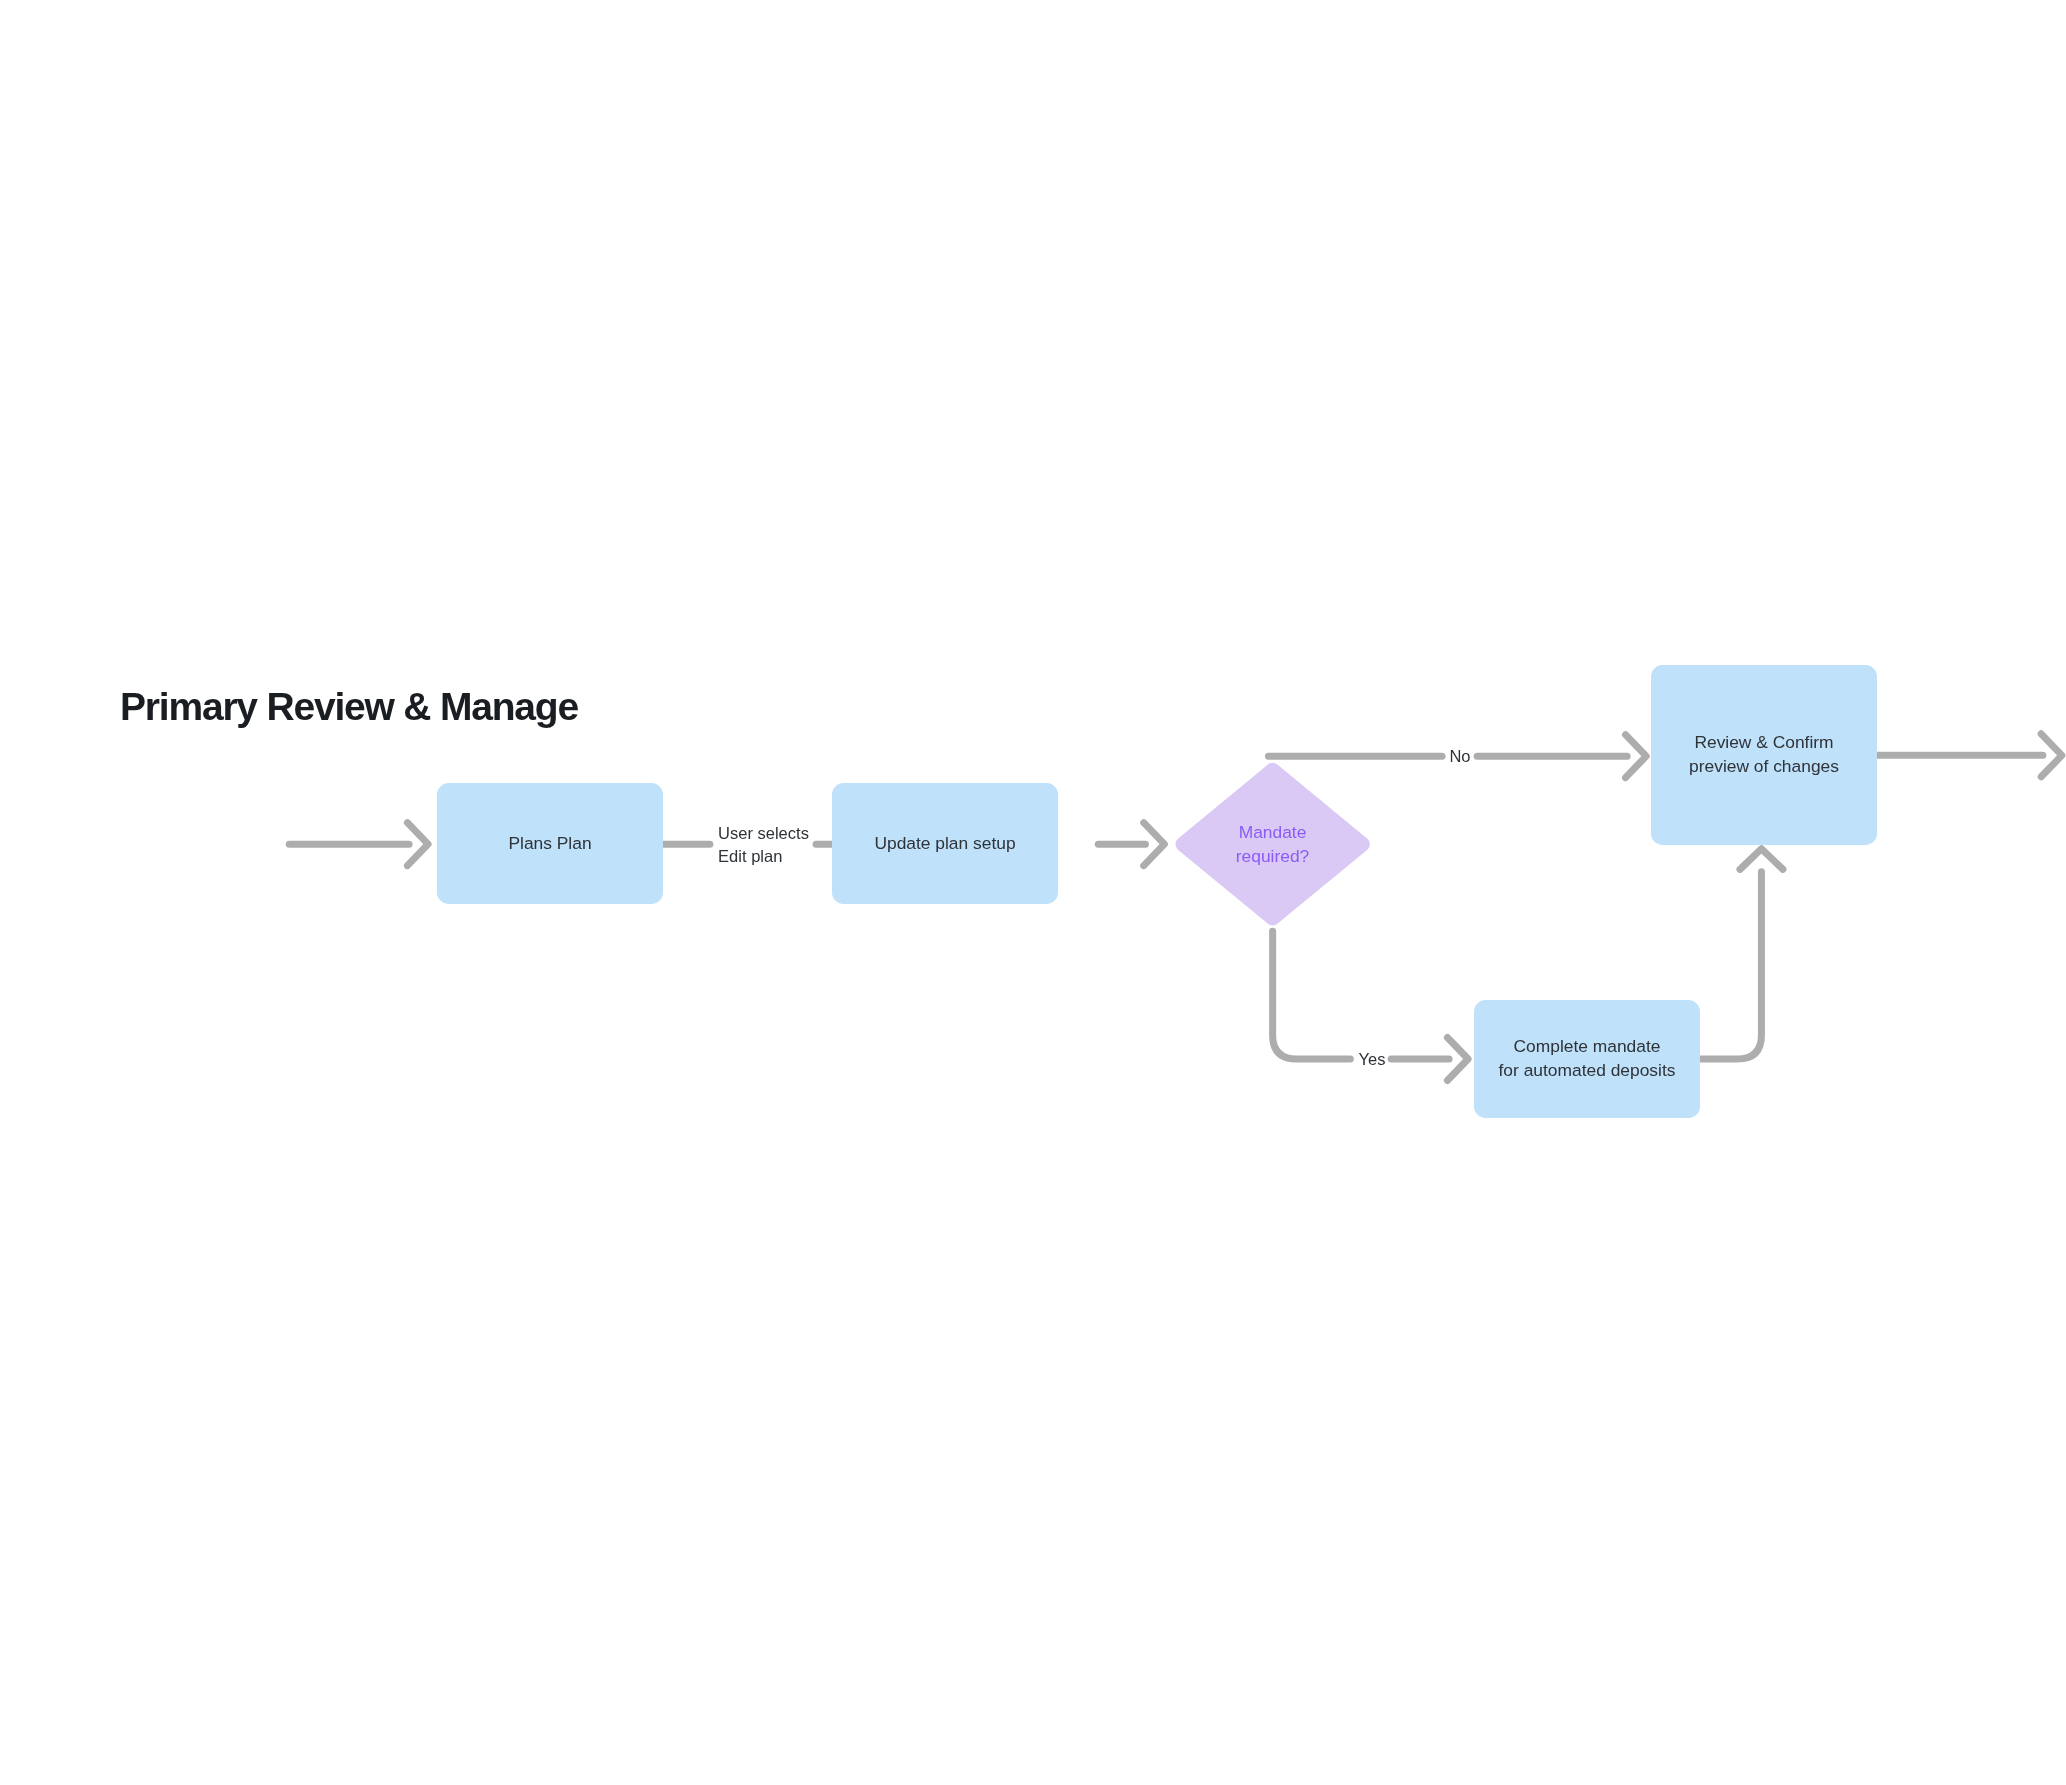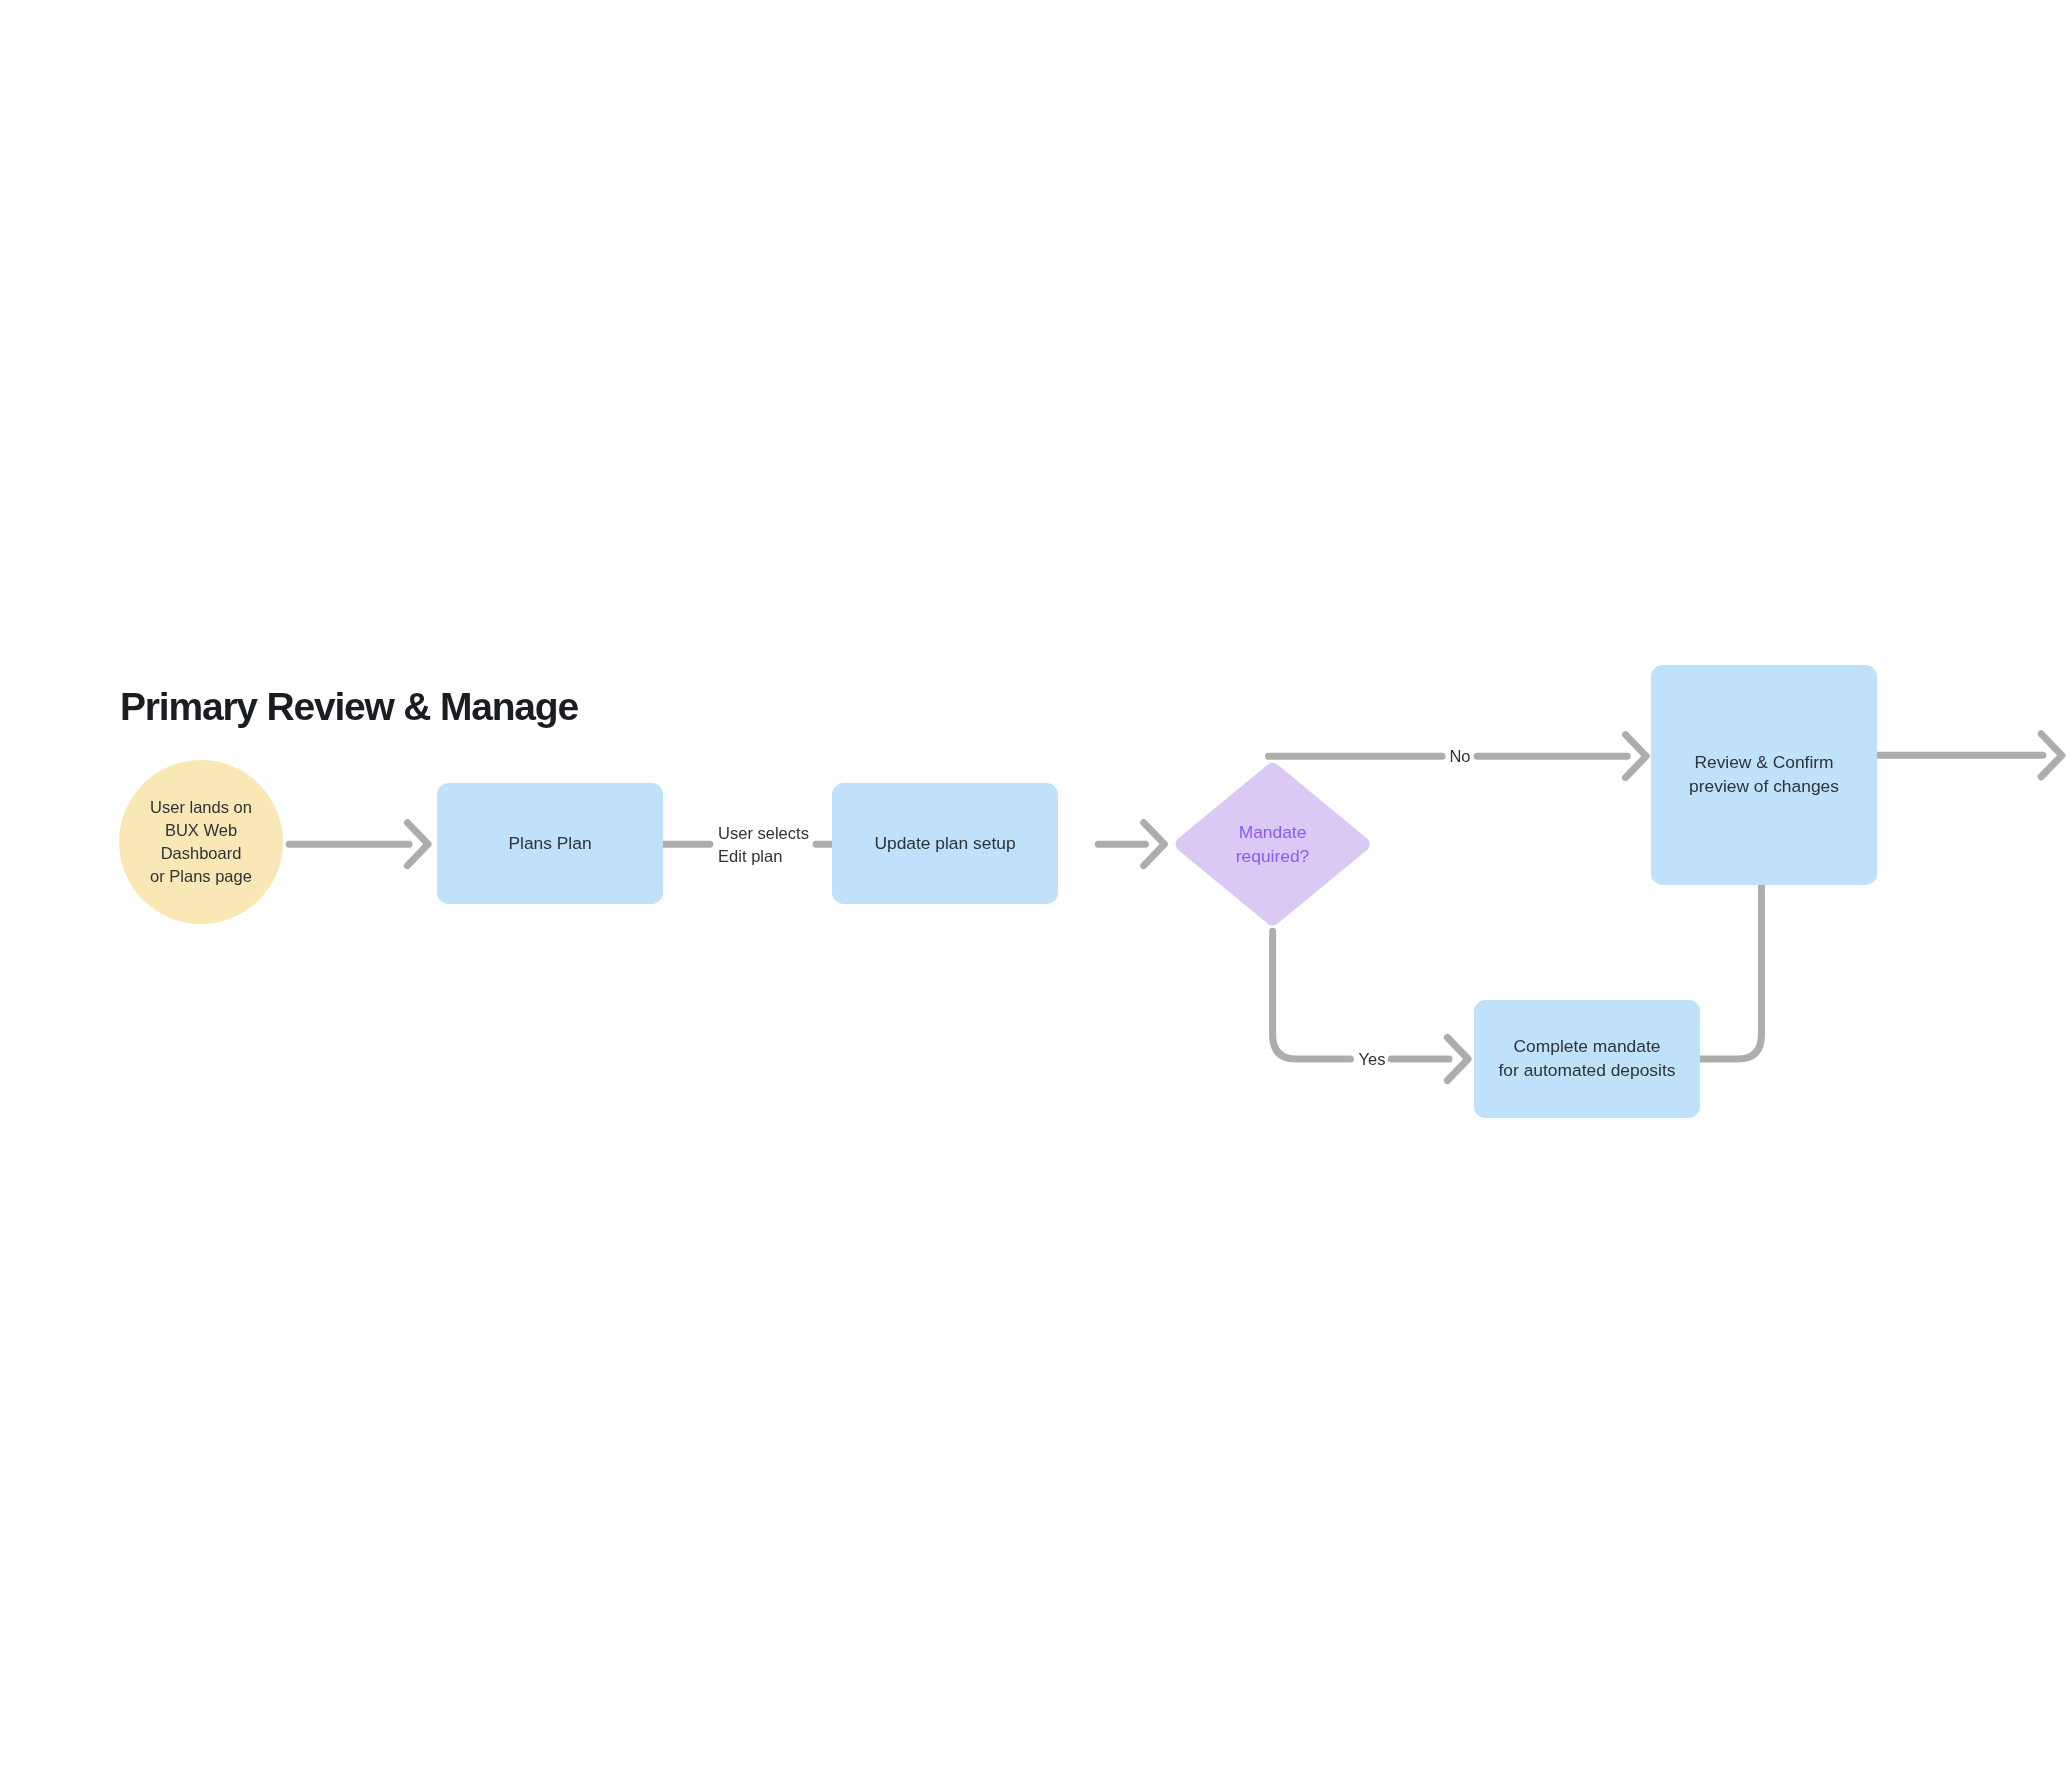--- a/index.html
+++ b/index.html
@@ -50,39 +50,35 @@
     <path d="M4940 1776 L4990 1828 L4940 1880" stroke="#adadad" stroke-width="17" stroke-linecap="round" stroke-linejoin="round"></path>
 
     <path d="M3080 2254 V2505 Q3080 2563 3138 2563 H3268" stroke="#adadad" stroke-width="17" stroke-linecap="round"></path>
     <path d="M3367 2563 H3507" stroke="#adadad" stroke-width="17" stroke-linecap="round"></path>
     <path d="M3503 2511 L3553 2563 L3503 2615" stroke="#adadad" stroke-width="17" stroke-linecap="round" stroke-linejoin="round"></path>
 
     <path d="M4115 2563 H4205 Q4263 2563 4263 2505 V2110" stroke="#adadad" stroke-width="17" stroke-linecap="round"></path>
     <path d="M4211 2104 L4263 2054 L4315 2104" stroke="#adadad" stroke-width="17" stroke-linecap="round" stroke-linejoin="round"></path>
   </svg>
 
-  <div class="node circle" style="left:119px;top:760px;">User lands on
-BUX Web
-Dashboard
-or Plans page</div>
 
   <div class="node rect" style="left:437px;top:783px;">Plans Plan</div>
 
   <div class="edge-label" style="left:681px;top:808px;width:165px;height:73px;">User selects
 Edit plan</div>
 
   <div class="node rect" style="left:832px;top:783px;">Update plan setup</div>
 
   <div class="decision-text" style="left:1190px;top:803px;width:165px;height:83px;">Mandate
 required?</div>
 
   <div class="edge-label" style="left:1431px;top:731px;width:58px;height:50px;">No</div>
 
   <div class="edge-label" style="left:1339px;top:1034px;width:66px;height:50px;">Yes</div>
 
   <div class="node rect" style="left:1474px;top:1000px;height:118px;">Complete mandate
 for automated deposits</div>
 
-  <div class="node rect" style="left:1651px;top:665px;height:220px;">Review &amp; Confirm
+  <div class="node rect" style="left:1651px;top:665px;height:180px;">Review &amp; Confirm
 preview of changes</div>
 
 </div>
 
 
 </body></html>

